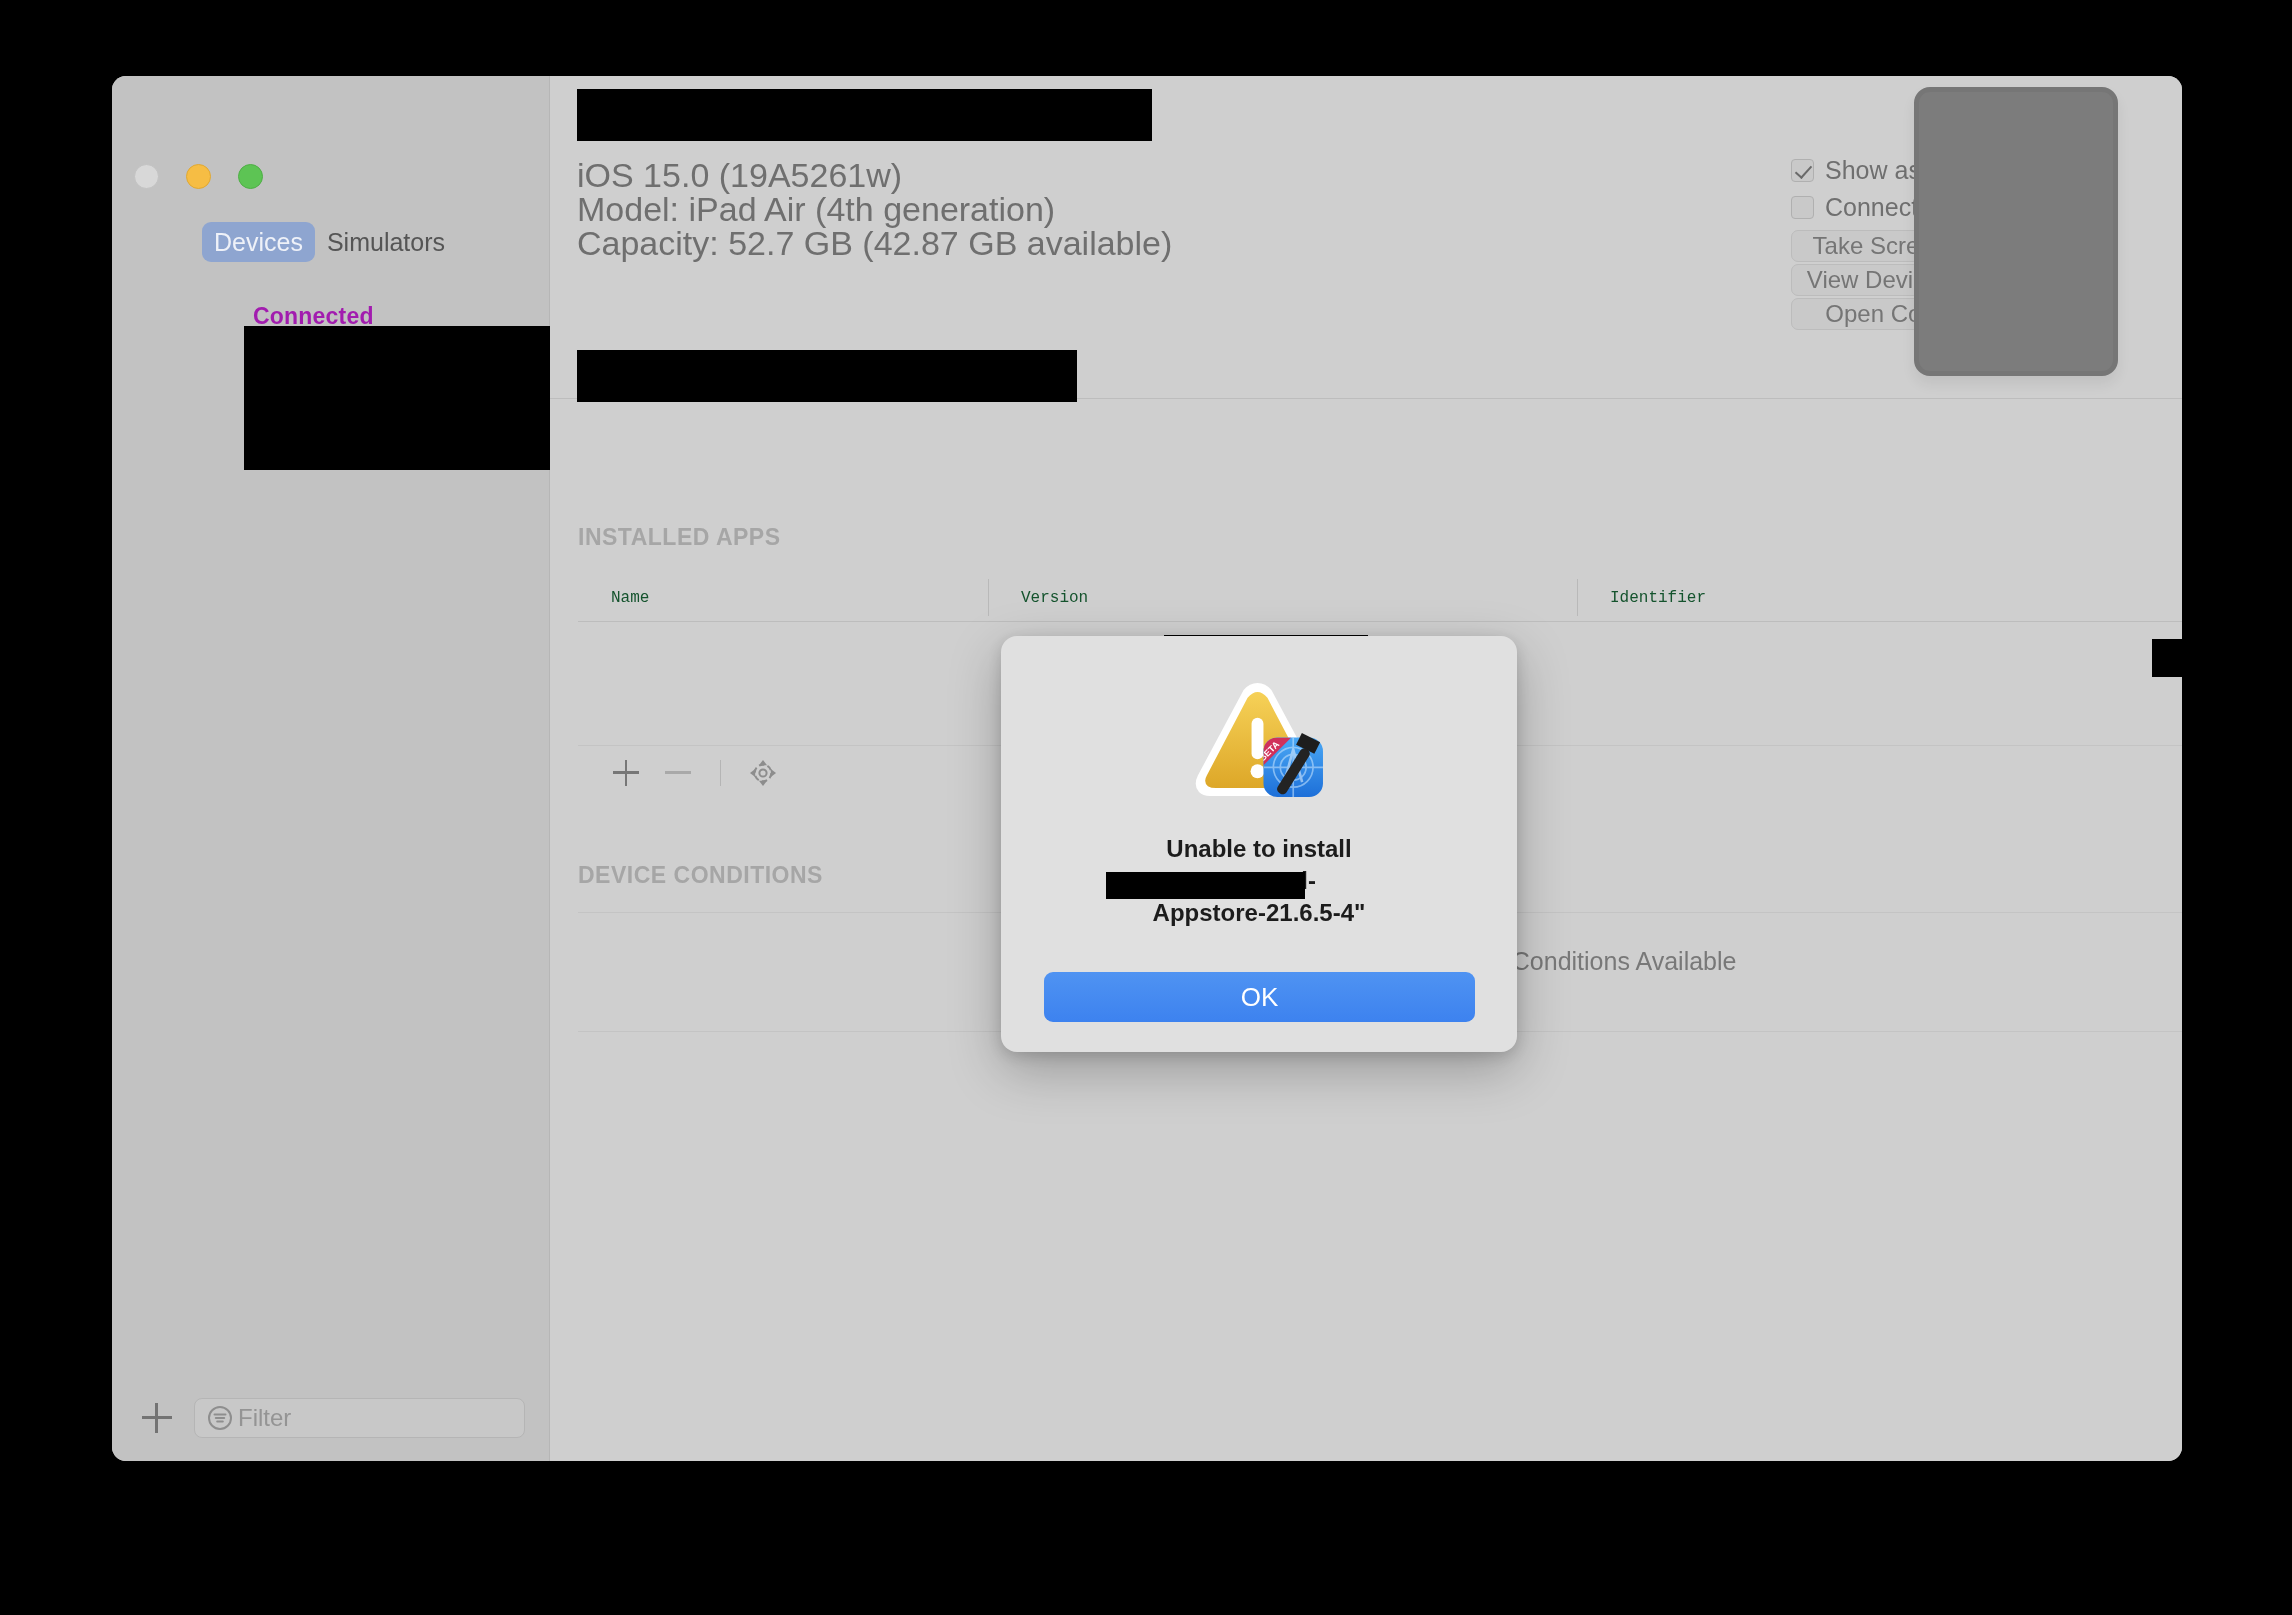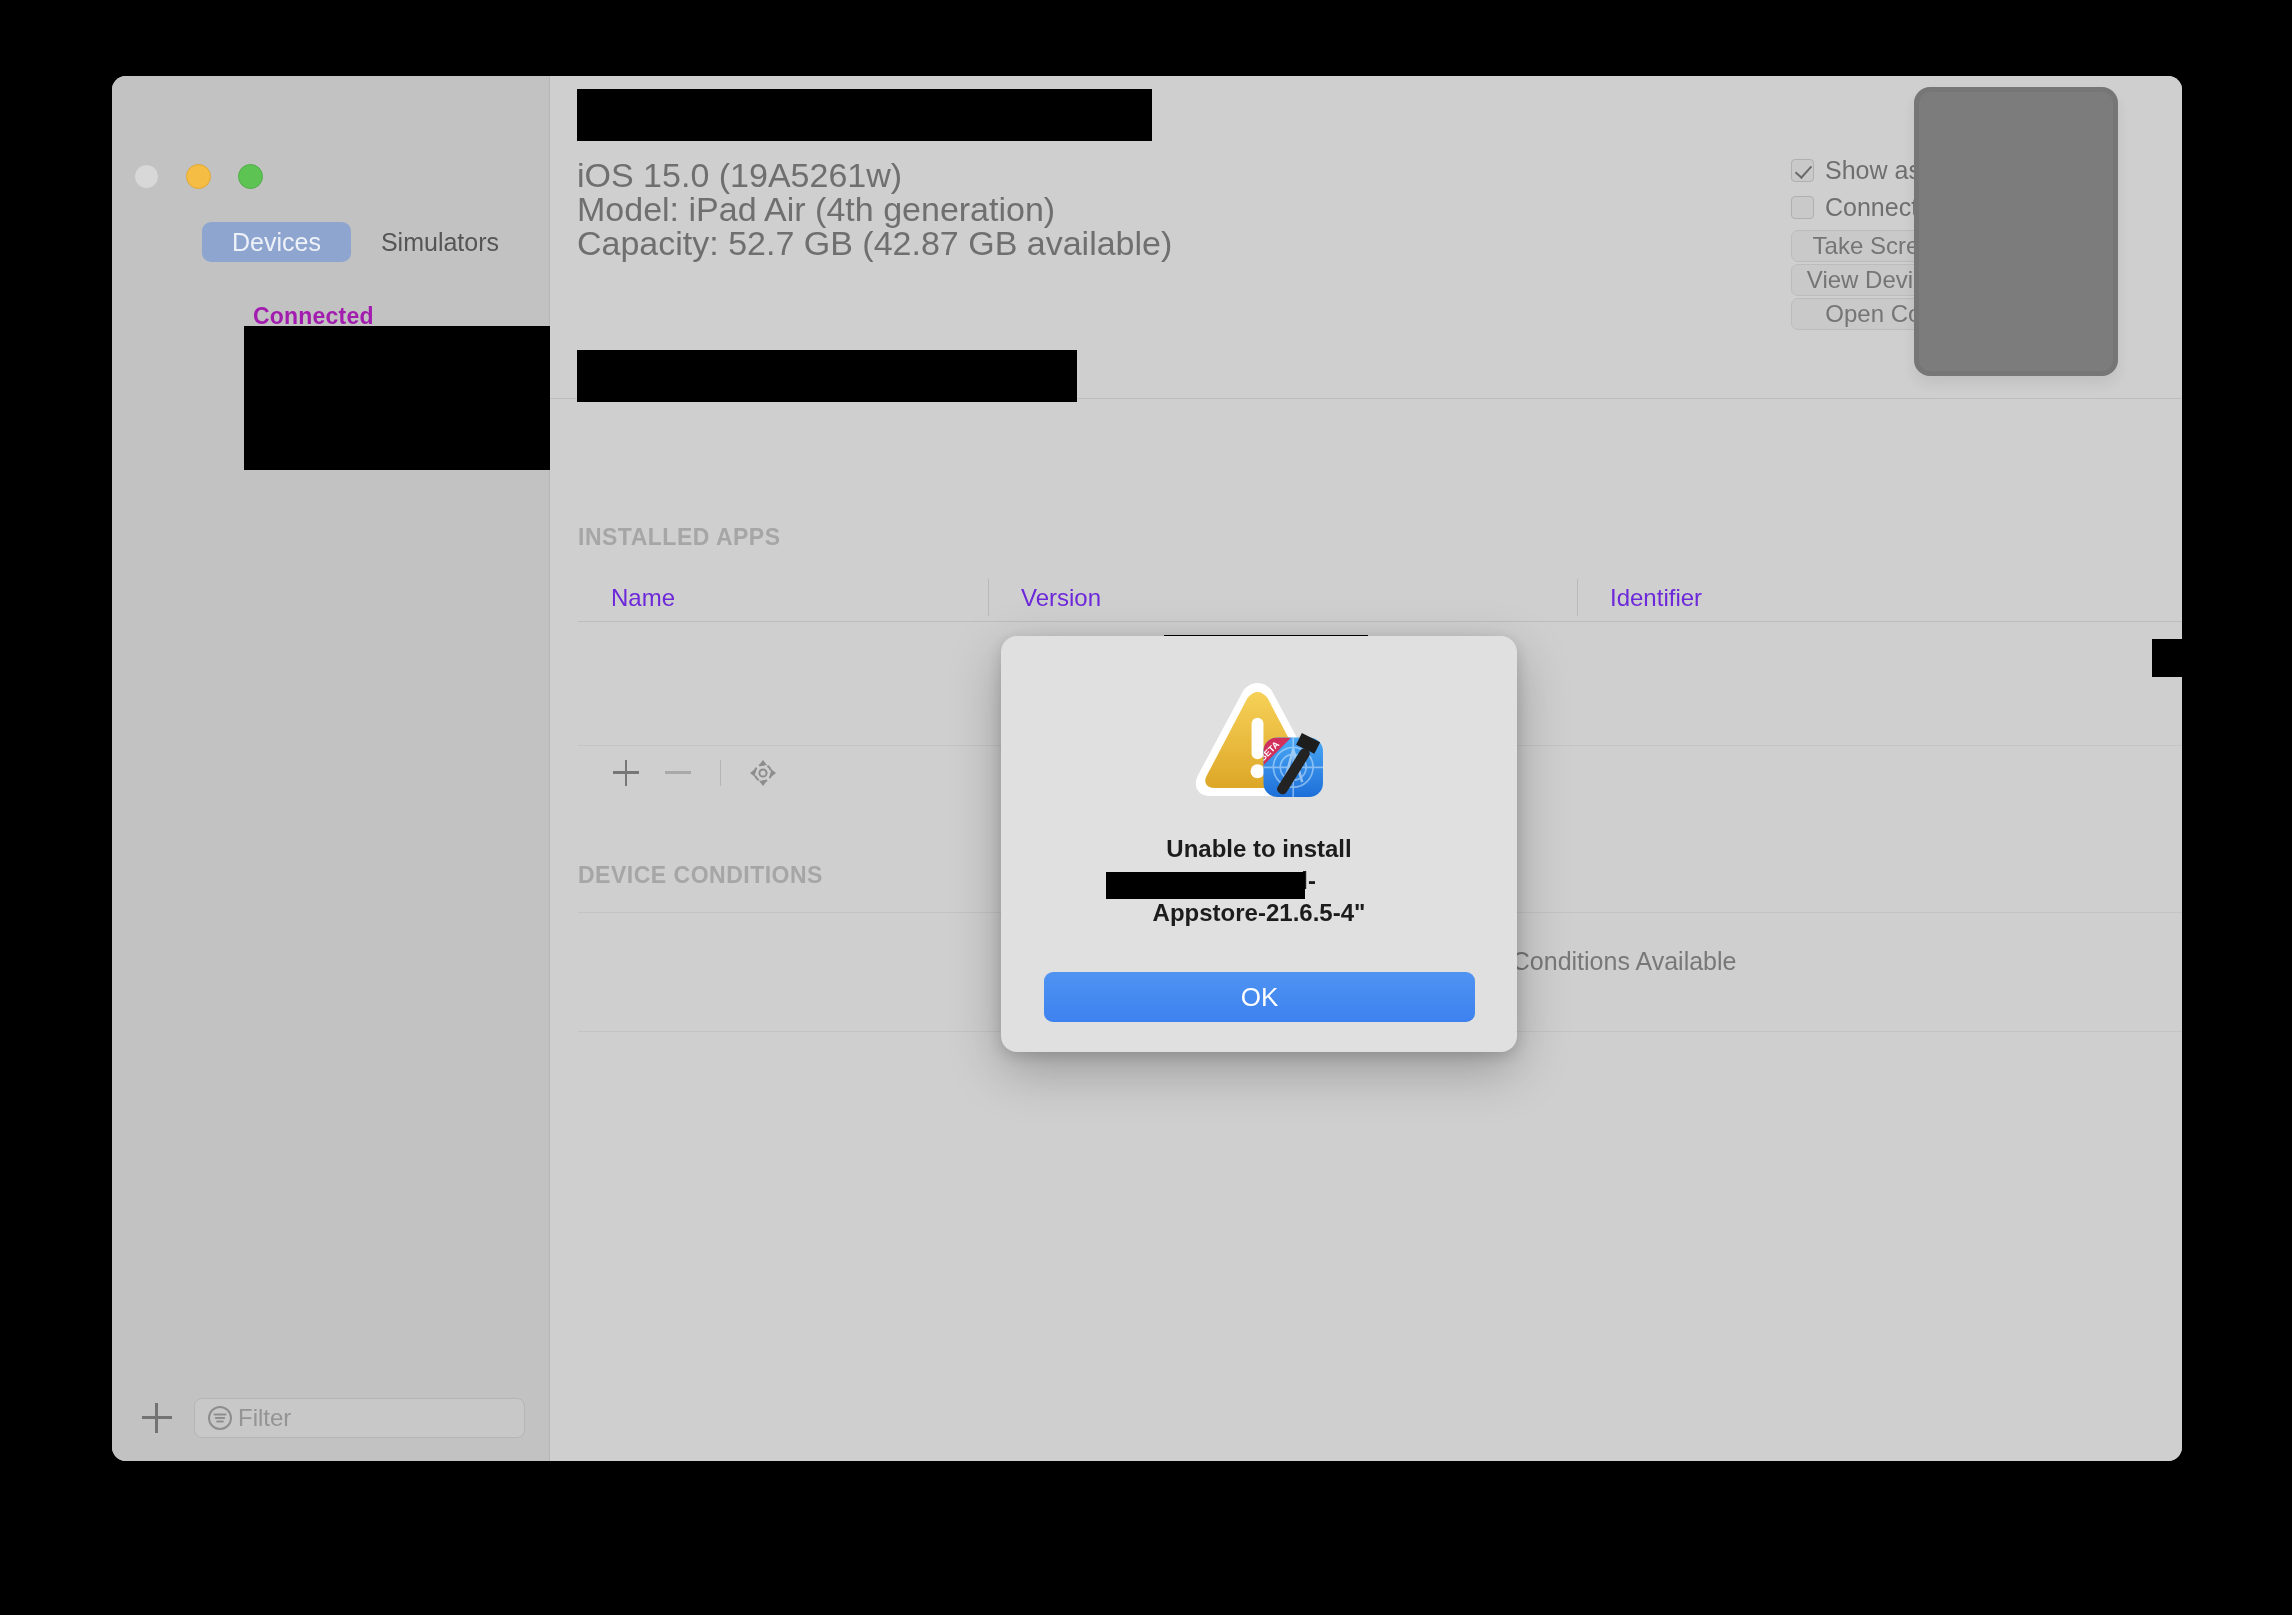--- a/index.html
+++ b/index.html
@@ -55,21 +55,21 @@
     position: absolute;
     left: 90px;
     top: 146px;
     display: flex;
     align-items: center;
     gap: 0px;
   }
   .seg-btn {
     font-size: 25px;
     color: #555555;
-    padding: 7px 30px;
+    padding: 7px 12px;
     border-radius: 9px;
     line-height: 1.05;
     white-space: nowrap;
   }
   .seg-btn.active {
     background: #8ea5d0;
     color: #eef1f8;
   }
 
   .sidebar-section-header {
@@ -219,26 +219,27 @@
 
   .table-header {
     position: absolute;
     left: 28px; top: 498px;
     width: 1970px;
     height: 48px;
     display: flex;
     border-bottom: 1px solid #bdbdbd;
   }
   .th {
-    font-size: 24px;
-    color: #6d28d9;
+    font-size: 16px;
+    color: #14532d;
     padding-left: 33px;
     display: flex;
     align-items: center;
     position: relative;
+    font-family: Liberation Mono, monospace;
   }
   .th + .th::before {
     content: "";
     position: absolute;
     left: 0; top: 5px; bottom: 5px;
     width: 1px;
     background: #b9b9b9;
   }
   .th-name { width: 410px; }
   .th-version { width: 589px; }

